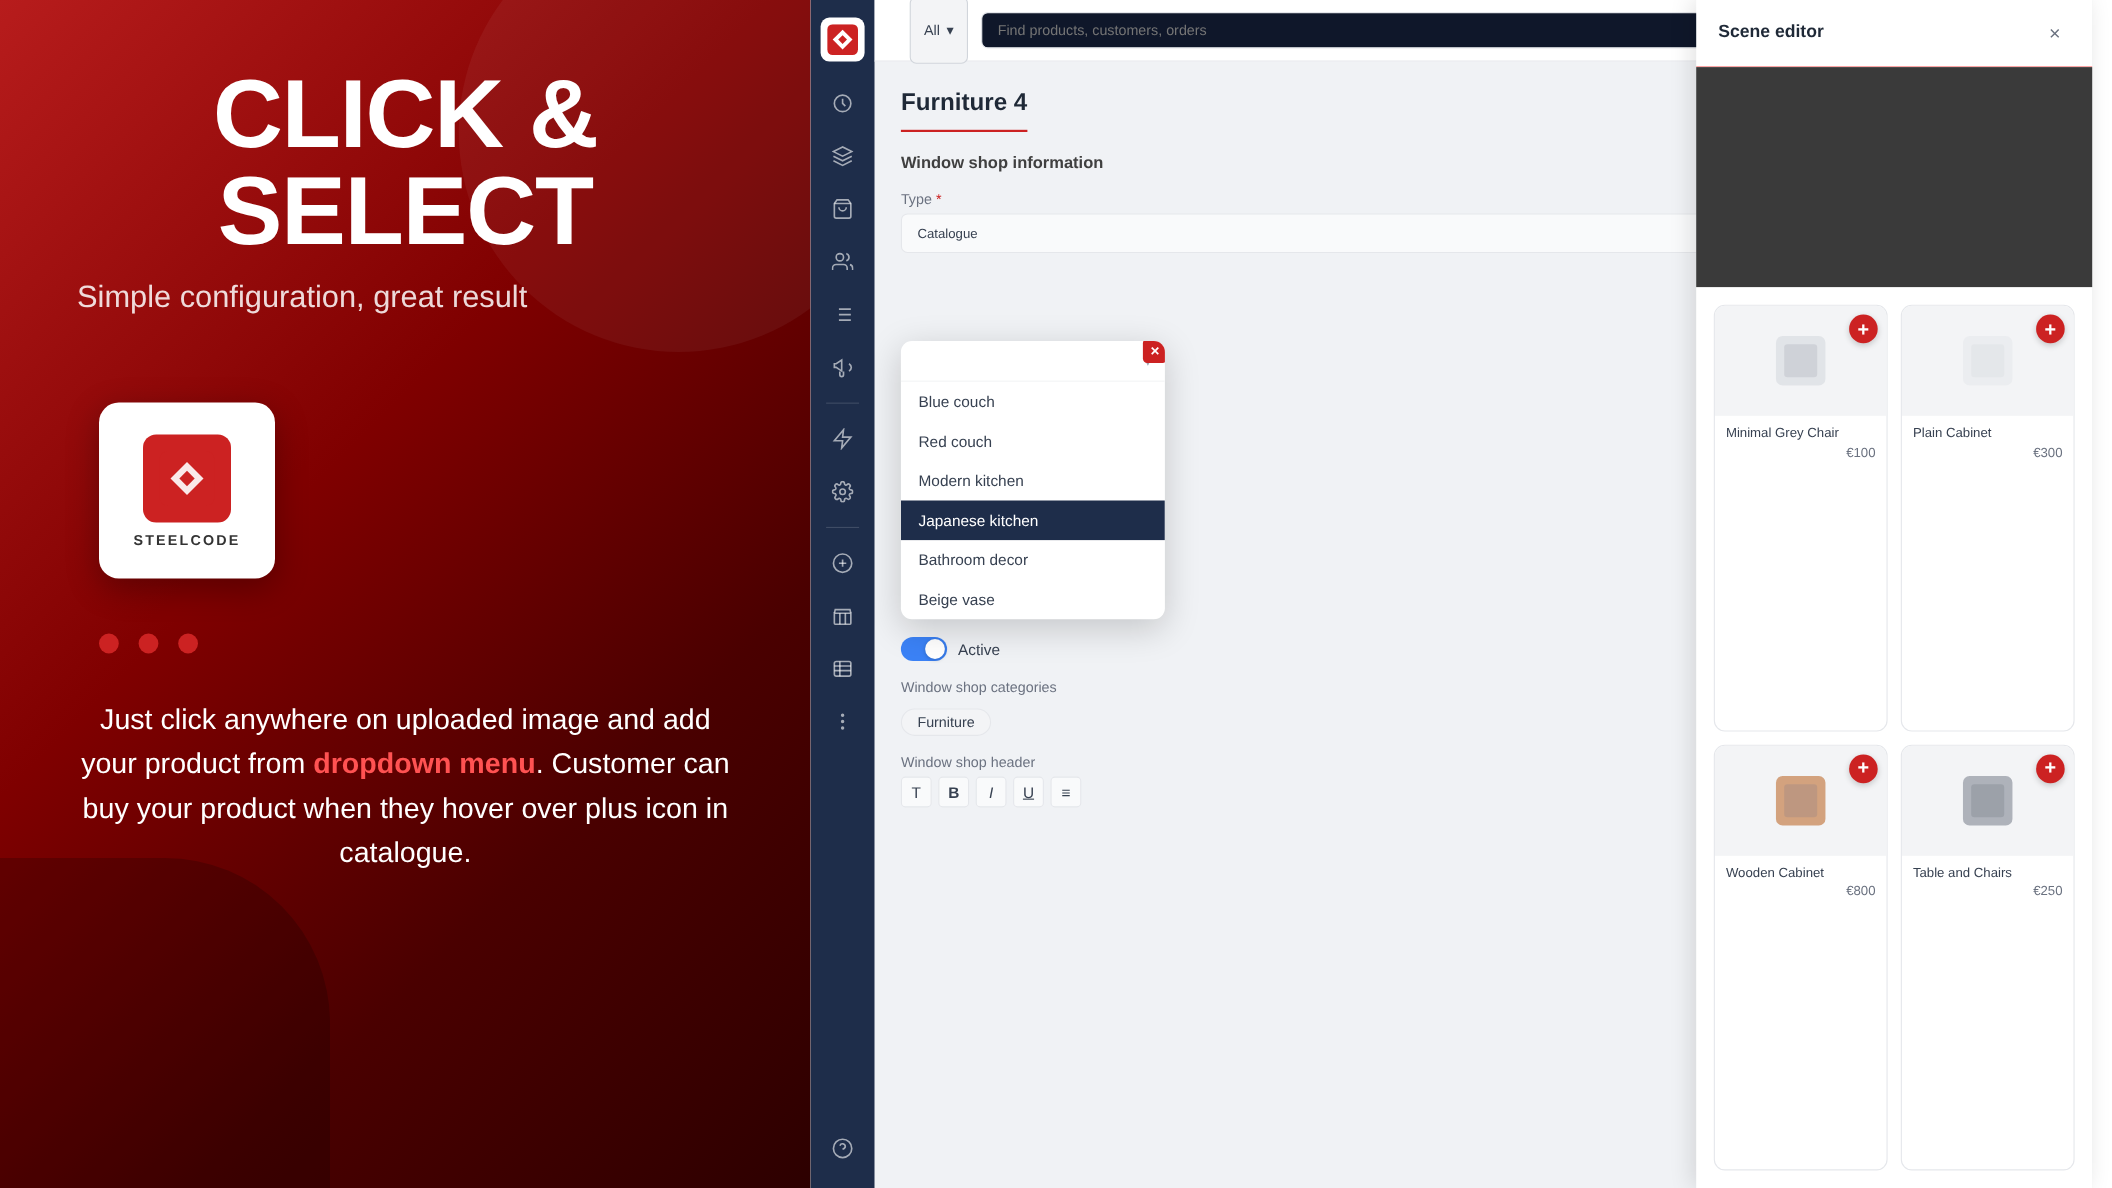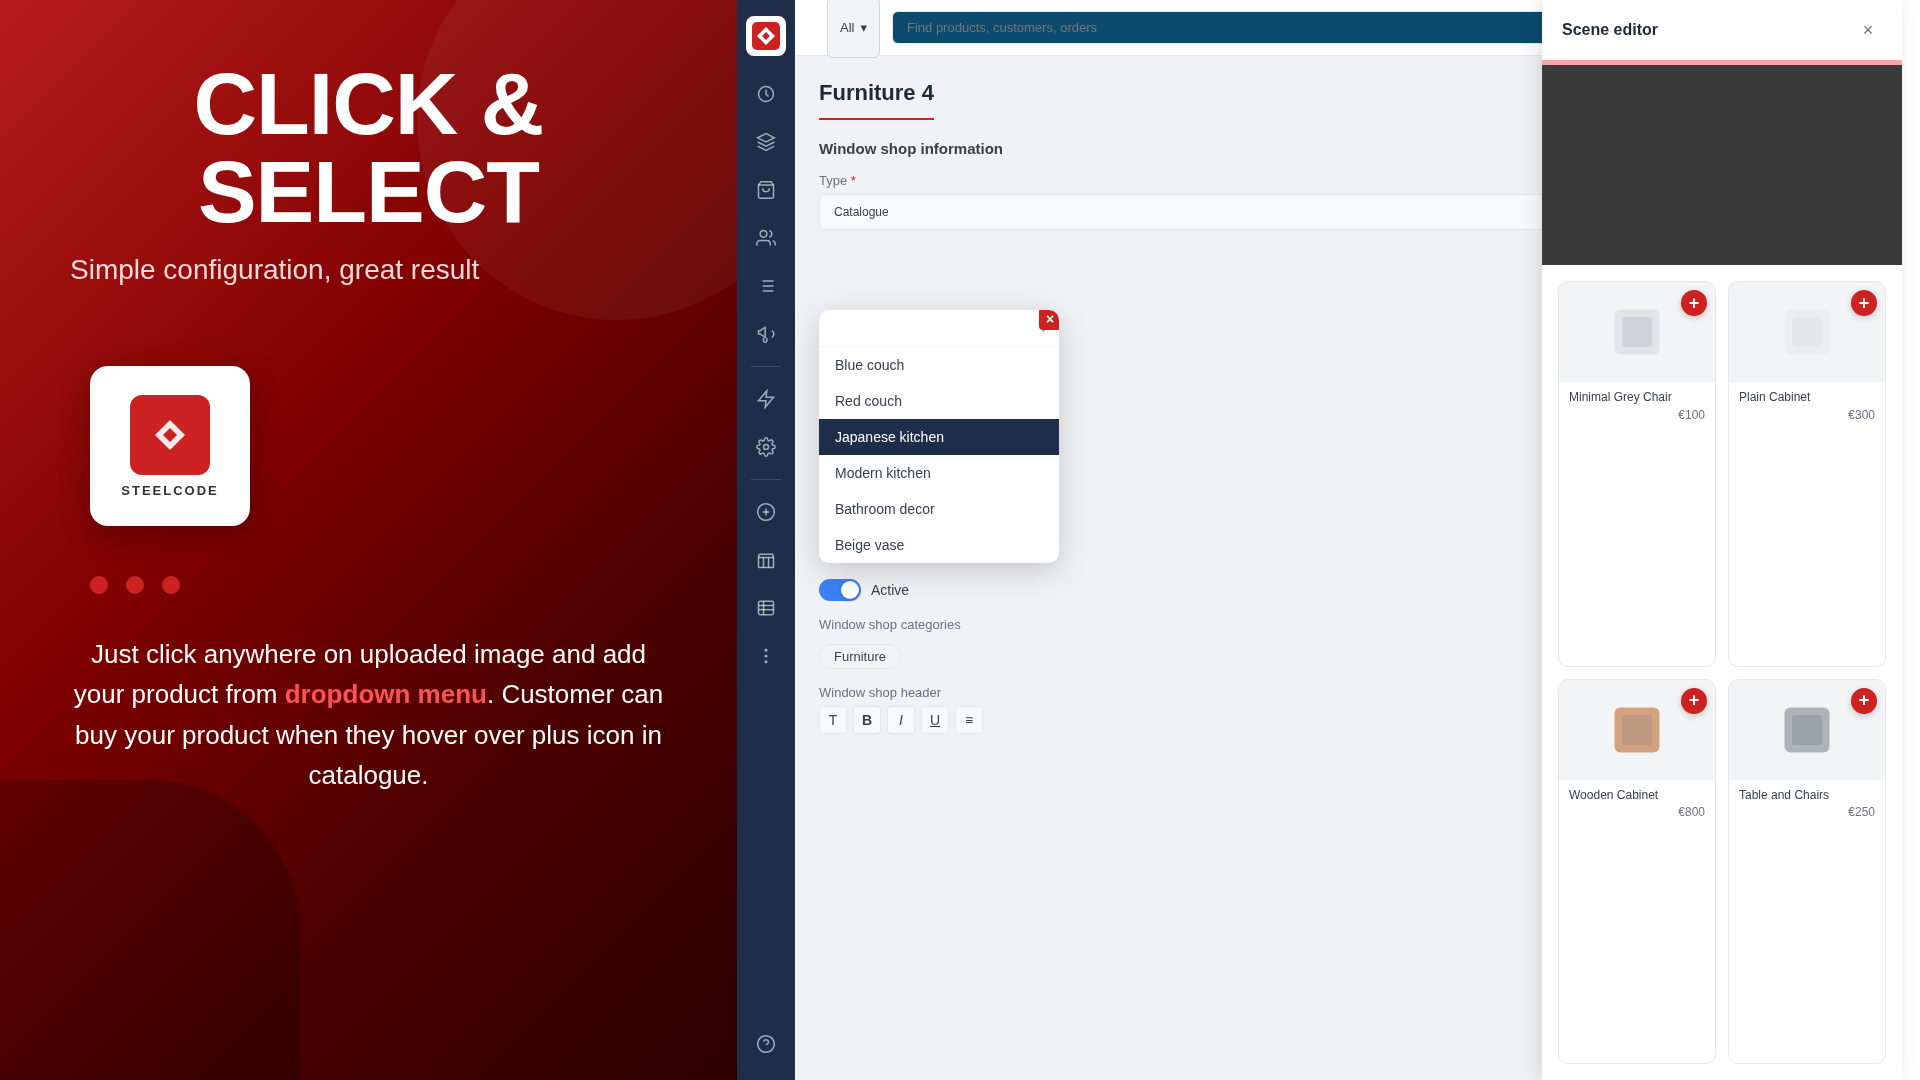--- a/index.html
+++ b/index.html
@@ -168,21 +168,21 @@
       border: 1px solid #d1d5db;
       border-radius: 6px;
       padding: 22px 12px;
       font-size: 13px;
       color: #374151;
       cursor: pointer;
       margin-left: 12px;
     }
     .topbar-search {
       flex: 1;
-      background: #0c4a6e;
+      background: #0f172a;
       border: 1px solid #e5e7eb;
       border-radius: 6px;
       padding: 8px 14px;
       font-size: 13px;
       color: #9ca3af;
     }
 
     
     .page-content {
       flex: 1;
@@ -335,21 +335,21 @@
       box-shadow: -4px 0 20px rgba(0,0,0,0.12);
       display: flex;
       flex-direction: column;
       z-index: 30;
     }
     .scene-editor-header {
       display: flex;
       align-items: center;
       justify-content: space-between;
       padding: 16px 20px;
-      border-bottom: 5px solid #fca5a5;
+      border-bottom: 1px solid #fca5a5;
     }
     .scene-editor-title {
       font-size: 16px;
       font-weight: 600;
       color: #1f2937;
     }
     .scene-editor-close {
       width: 28px; height: 28px;
       display: flex;
       align-items: center;
@@ -584,22 +584,22 @@
       
       <div class="dropdown-popup" style="position:relative; top:auto; left:auto; margin-bottom:16px; width:240px;">
         <div class="dropdown-close">×</div>
         <div class="dropdown-header">
           <input class="dropdown-search-input" type="text" placeholder="" style="">
           <span class="dropdown-chevron">▾</span>
         </div>
         <div class="dropdown-list" id="dropdown-list">
         <div class="dropdown-item">Blue couch</div>
             <div class="dropdown-item">Red couch</div>
+            <div class="dropdown-item">Modern kitchen</div>
             <div class="dropdown-item selected">Japanese kitchen</div>
-            <div class="dropdown-item">Modern kitchen</div>
             <div class="dropdown-item">Bathroom decor</div>
             <div class="dropdown-item">Beige vase</div>
           </div>
       </div>
 
       
       <div class="active-row">
         <div class="toggle on"></div>
         <span class="active-label">Active</span>
       </div>

